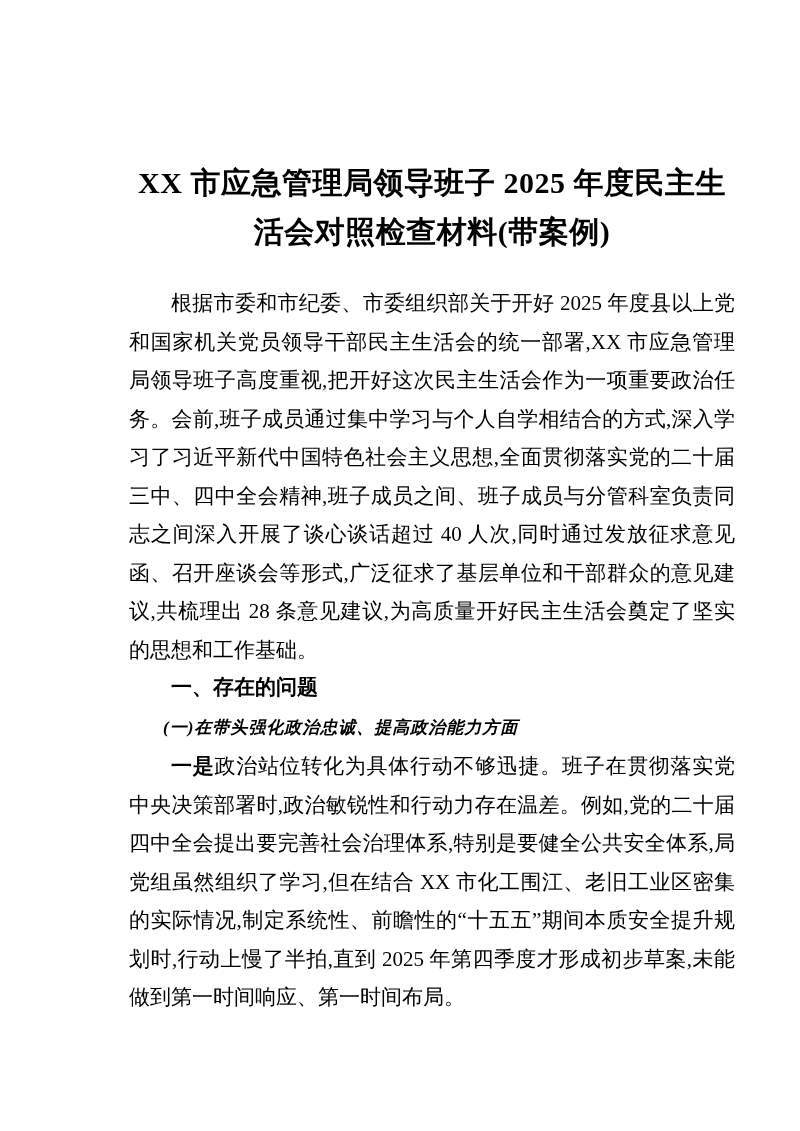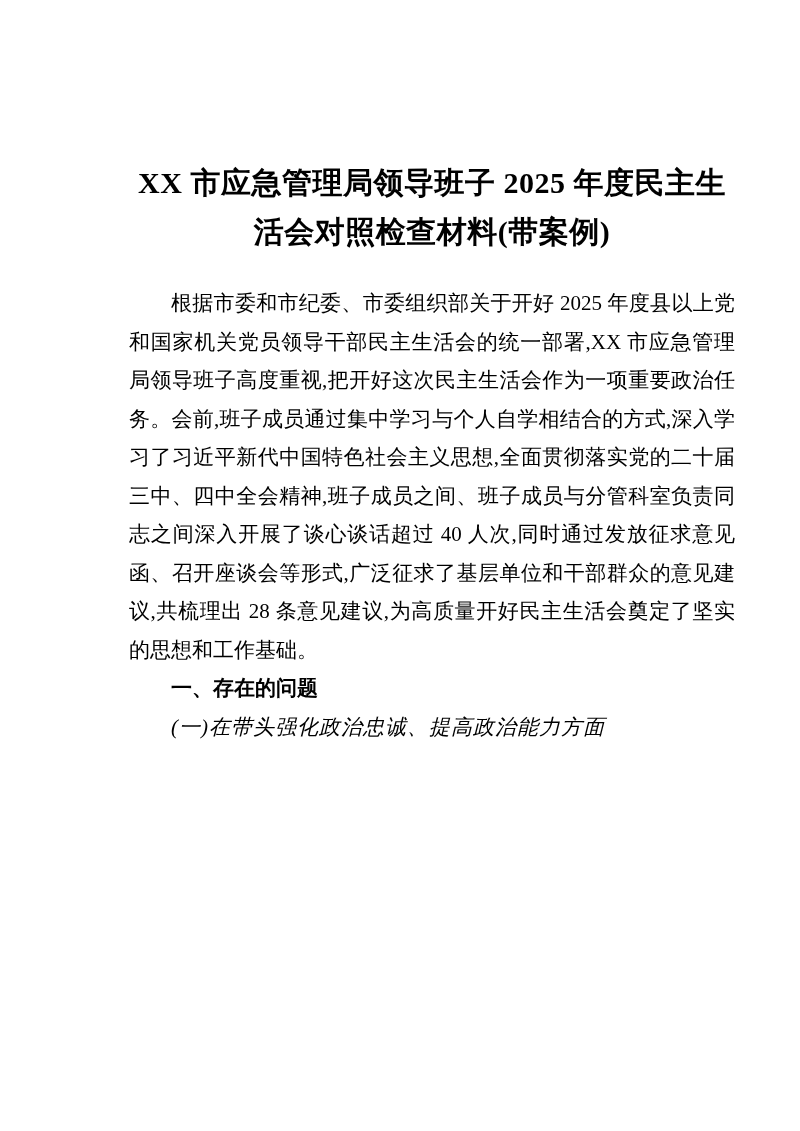--- a/index.html
+++ b/index.html
@@ -39,27 +39,27 @@
     text-align: justify;
     text-indent: 2em;
     word-break: break-all;
   }
   .section-heading {
     margin: 0;
     font-size: 21px;
     line-height: 39px;
     font-weight: 700;
     text-indent: 2em;
-    font-family: Liberation Serif, serif;
+    font-family: Liberation Mono, monospace;
   }
   .sub-heading {
     margin: 0;
-    font-size: 21px;
+    font-size: 17px;
     line-height: 39px;
-    font-weight: 400;
+    font-weight: 700;
     font-style: italic;
     text-indent: 2em;
     letter-spacing: 1px;
   }
   .point-lead {
     font-weight: 700;
     font-style: normal;
     font-family: "Liberation Sans", "DejaVu Sans", sans-serif;
   }
 </style>
@@ -70,15 +70,16 @@
   <div class="content">
 
     <h1 class="doc-title">XX 市应急管理局领导班子 2025 年度民主生活会对照检查材料(带案例)</h1>
 
     <p class="body-para">根据市委和市纪委、市委组织部关于开好 2025 年度县以上党和国家机关党员领导干部民主生活会的统一部署,XX 市应急管理局领导班子高度重视,把开好这次民主生活会作为一项重要政治任务。会前,班子成员通过集中学习与个人自学相结合的方式,深入学习了习近平新代中国特色社会主义思想,全面贯彻落实党的二十届三中、四中全会精神,班子成员之间、班子成员与分管科室负责同志之间深入开展了谈心谈话超过 40 人次,同时通过发放征求意见函、召开座谈会等形式,广泛征求了基层单位和干部群众的意见建议,共梳理出 28 条意见建议,为高质量开好民主生活会奠定了坚实的思想和工作基础。</p>
 
     <h2 class="section-heading">一、存在的问题</h2>
 
     <h3 class="sub-heading">(一)在带头强化政治忠诚、提高政治能力方面</h3>
 
+    <p class="body-para"><span class="point-lead">一是</span><span>政治站位转化为具体行动不够迅捷。班子在贯彻落实党中央决策部署时,政治敏锐性和行动力存在温差。例如,党的二十届四中全会提出要完善社会治理体系,特别是要健全公共安全体系,局党组虽然组织了学习,但在结合 XX 市化工围江、老旧工业区密集的实际情况,制定系统性、前瞻性的“十五五”期间本质安全提升规划时,行动上慢了半拍,直到 2025 年第四季度才形成初步草案,未能做到第一时间响应、第一时间布局。</span></p>
 
   </div>
 </div>
 
 </body></html>

